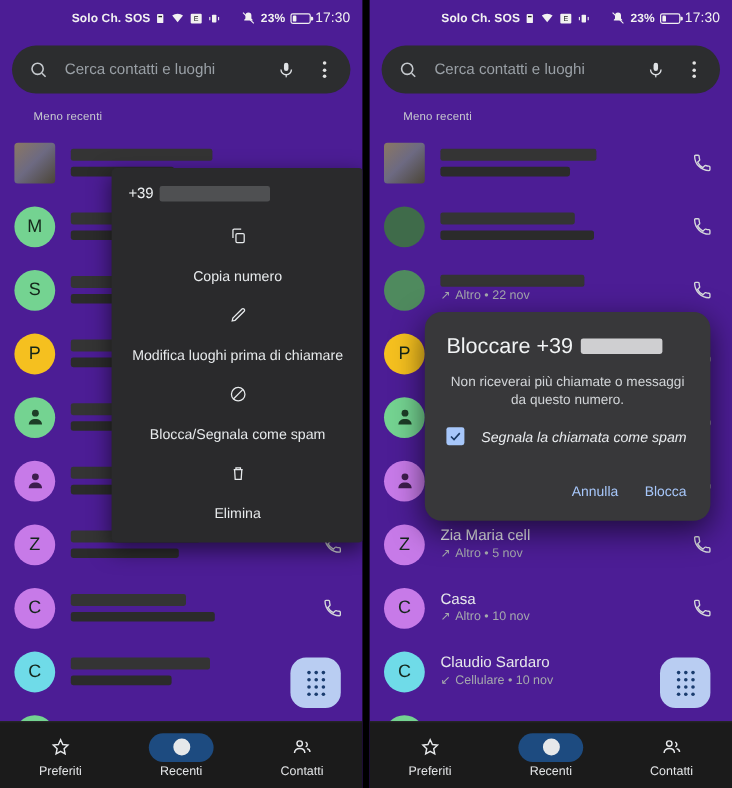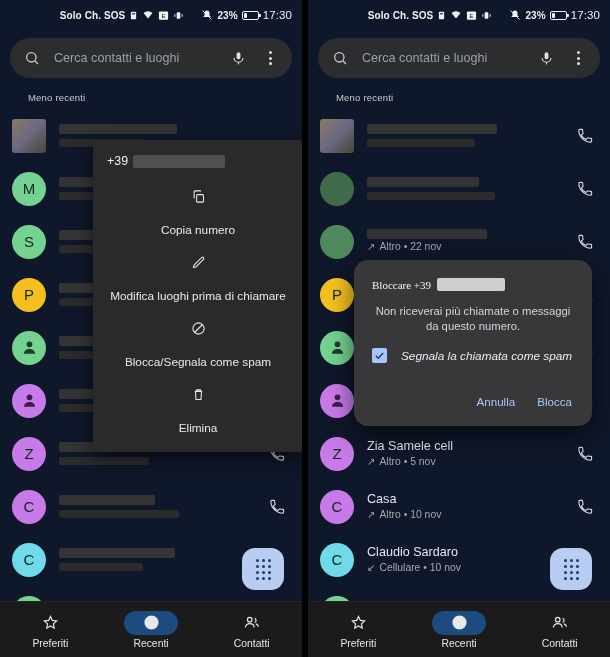--- a/index.html
+++ b/index.html
@@ -6,21 +6,21 @@
   html, body {
     width: 610px; height: 657px;
     background: #000;
     font-family: "Liberation Sans", sans-serif;
     overflow: hidden;
   }
   .stage { position: relative; width: 610px; height: 657px; display: flex; background: #000; }
   .panel {
     position: relative;
     width: 302px; height: 657px;
-    background: #0f172a;
+    background: #4c1d95;
     overflow: hidden;
   }
   .panel.left { margin-right: 6px; }
 
   
   .statusbar {
     height: 30px; display: flex; align-items: center;
     justify-content: flex-end; gap: 4px;
     padding: 0 10px 0 0; color: #f1f1f1;
     font-size: 10.5px; letter-spacing: .1px;
@@ -88,21 +88,21 @@
   }
   .ctx-header { color: #eceff1; font-size: 12.4px; padding: 8px 14px 12px 14px; display:flex; align-items:center; gap:5px; }
   .ctx-header .num-blur { display:inline-block; width: 92px; height: 13px; background:#4f5052; border-radius:2px; }
   .ctx-item { display:flex; align-items:center; gap: 16px; padding: 9px 14px; color:#e7eaec; font-size: 11.8px; flex-direction: column; }
   .ctx-item svg { width: 15px; height: 15px; flex: 0 0 15px; color:#e7eaec; }
   .dialog {
     position: absolute; left: 46px; top: 260px; width: 238px;
     background: #38383a; border-radius: 14px; padding: 18px 18px 10px 18px;
     box-shadow: 0 8px 26px rgba(0,0,0,.6); z-index: 30;
   }
-  .dlg-title { color:#f1f3f4; font-size: 11px; display:flex; align-items:center; gap:6px;font-family:Liberation Serif, serif; }
+  .dlg-title { color:#f1f3f4; font-size: 18px; display:flex; align-items:center; gap:6px; }
   .dlg-title .num-blur { display:inline-block; width: 68px; height: 13px; background:#cfcfd1; border-radius:2px; }
   .dlg-body { color:#d2d5d8; font-size: 11.3px; line-height: 15px; margin-top: 13px; text-align: center; }
   .dlg-check { display:flex; align-items:center; gap: 14px; margin-top: 14px; font-style: italic; }
   .cbox {
     width: 15px; height: 15px; border-radius: 2px; background:#a7c7fa;
     display:flex; align-items:center; justify-content:center;
   }
   .cbox svg { width: 11px; height: 11px; color:#1b3a63; }
   .dlg-check-label { color:#e9ecef; font-size: 11.8px; }
   .dlg-actions { display:flex; justify-content:flex-end; gap: 18px; margin-top: 28px; padding-bottom: 4px; }
@@ -566,21 +566,21 @@
         <div class="call-ico">
           <svg viewBox="0 0 24 24" fill="none" stroke="currentColor" stroke-width="1.7">
               <path d="M6.6 10.8a15 15 0 0 0 6.6 6.6l2.2-2.2a1.2 1.2 0 0 1 1.2-.3c1.3.4 2.7.7 4.1.7.7 0 1.2.5 1.2 1.2V20c0 .7-.5 1.2-1.2 1.2C10.9 21.2 2.8 13.1 2.8 3.2 2.8 2.5 3.3 2 4 2h3.2c.7 0 1.2.5 1.2 1.2 0 1.4.2 2.8.7 4.1.1.4 0 .9-.3 1.2z"></path>
             </svg>
         </div>
       </div>
 
       <div class="row">
         <div class="avatar" style="background:#c77ae8">Z</div>
         <div class="row-main">
-          <div class="row-title">Zia Samele cell</div>
+          <div class="row-title">Zia Maria cell</div>
           <div class="row-sub">
             <span class="arrow">↗</span>
             <span>Altro • 5 nov</span>
           </div>
         </div>
         <div class="call-ico">
           <svg viewBox="0 0 24 24" fill="none" stroke="currentColor" stroke-width="1.7">
               <path d="M6.6 10.8a15 15 0 0 0 6.6 6.6l2.2-2.2a1.2 1.2 0 0 1 1.2-.3c1.3.4 2.7.7 4.1.7.7 0 1.2.5 1.2 1.2V20c0 .7-.5 1.2-1.2 1.2C10.9 21.2 2.8 13.1 2.8 3.2 2.8 2.5 3.3 2 4 2h3.2c.7 0 1.2.5 1.2 1.2 0 1.4.2 2.8.7 4.1.1.4 0 .9-.3 1.2z"></path>
             </svg>
         </div>

